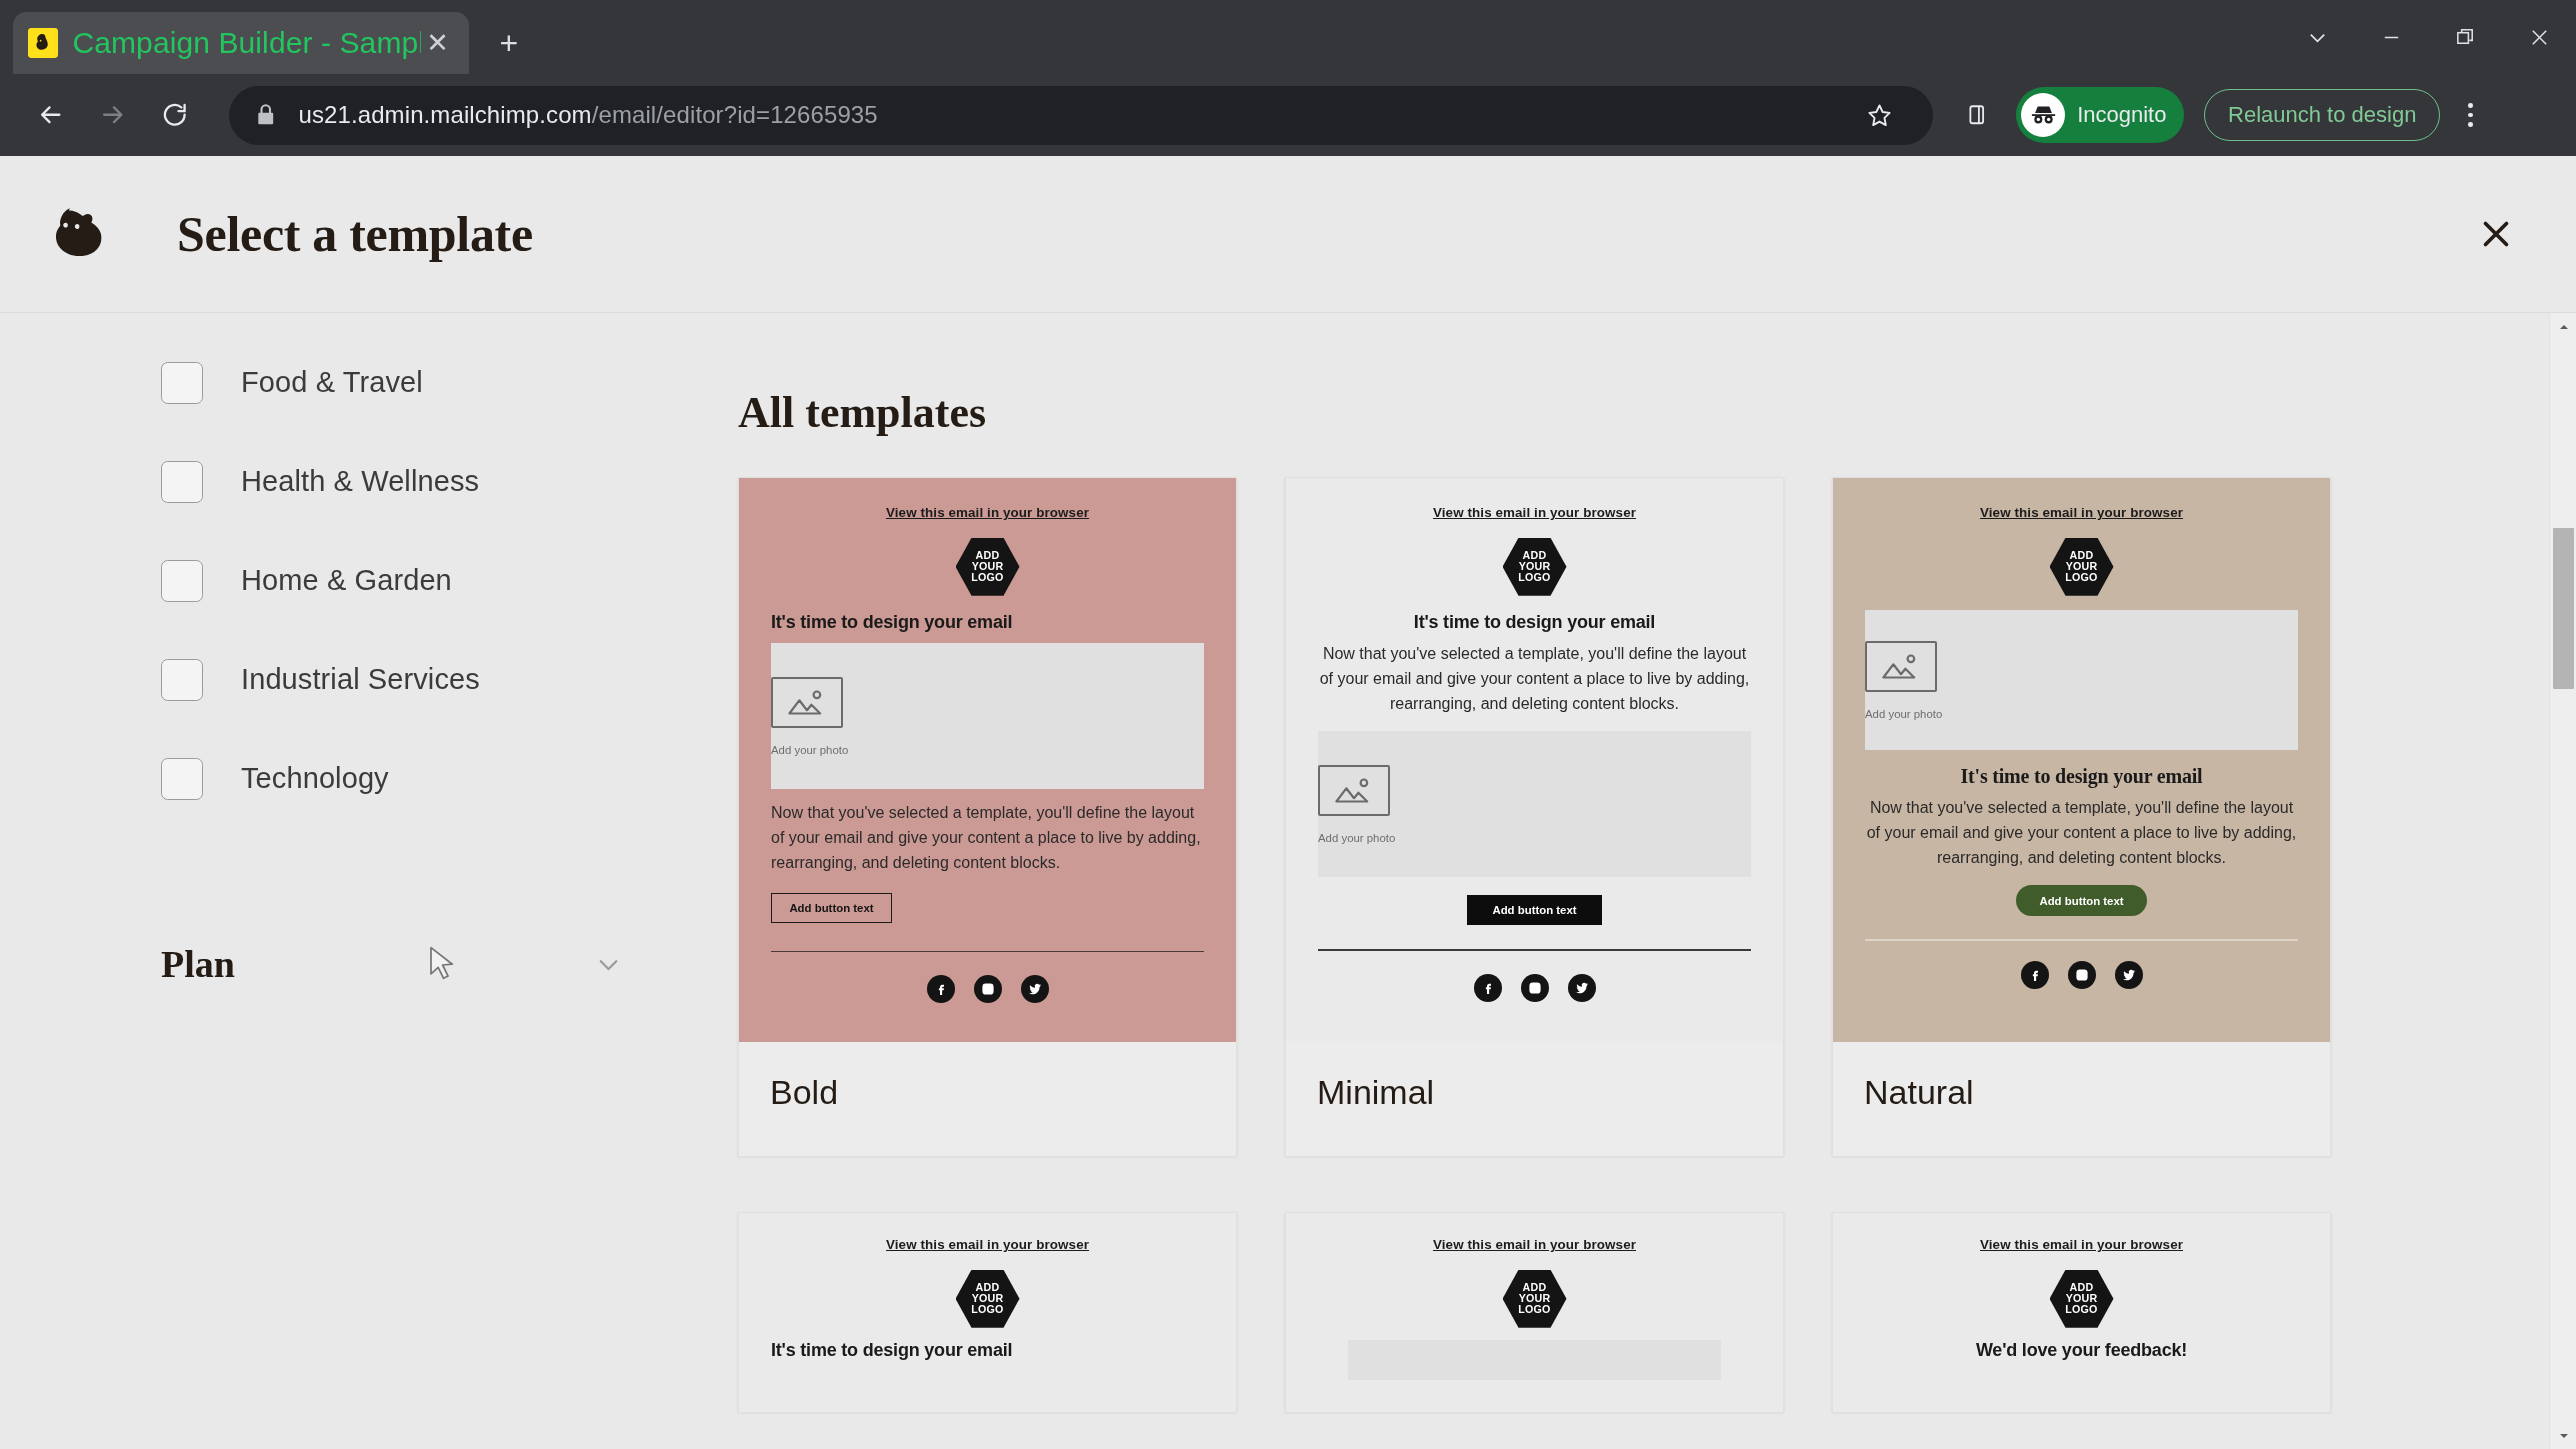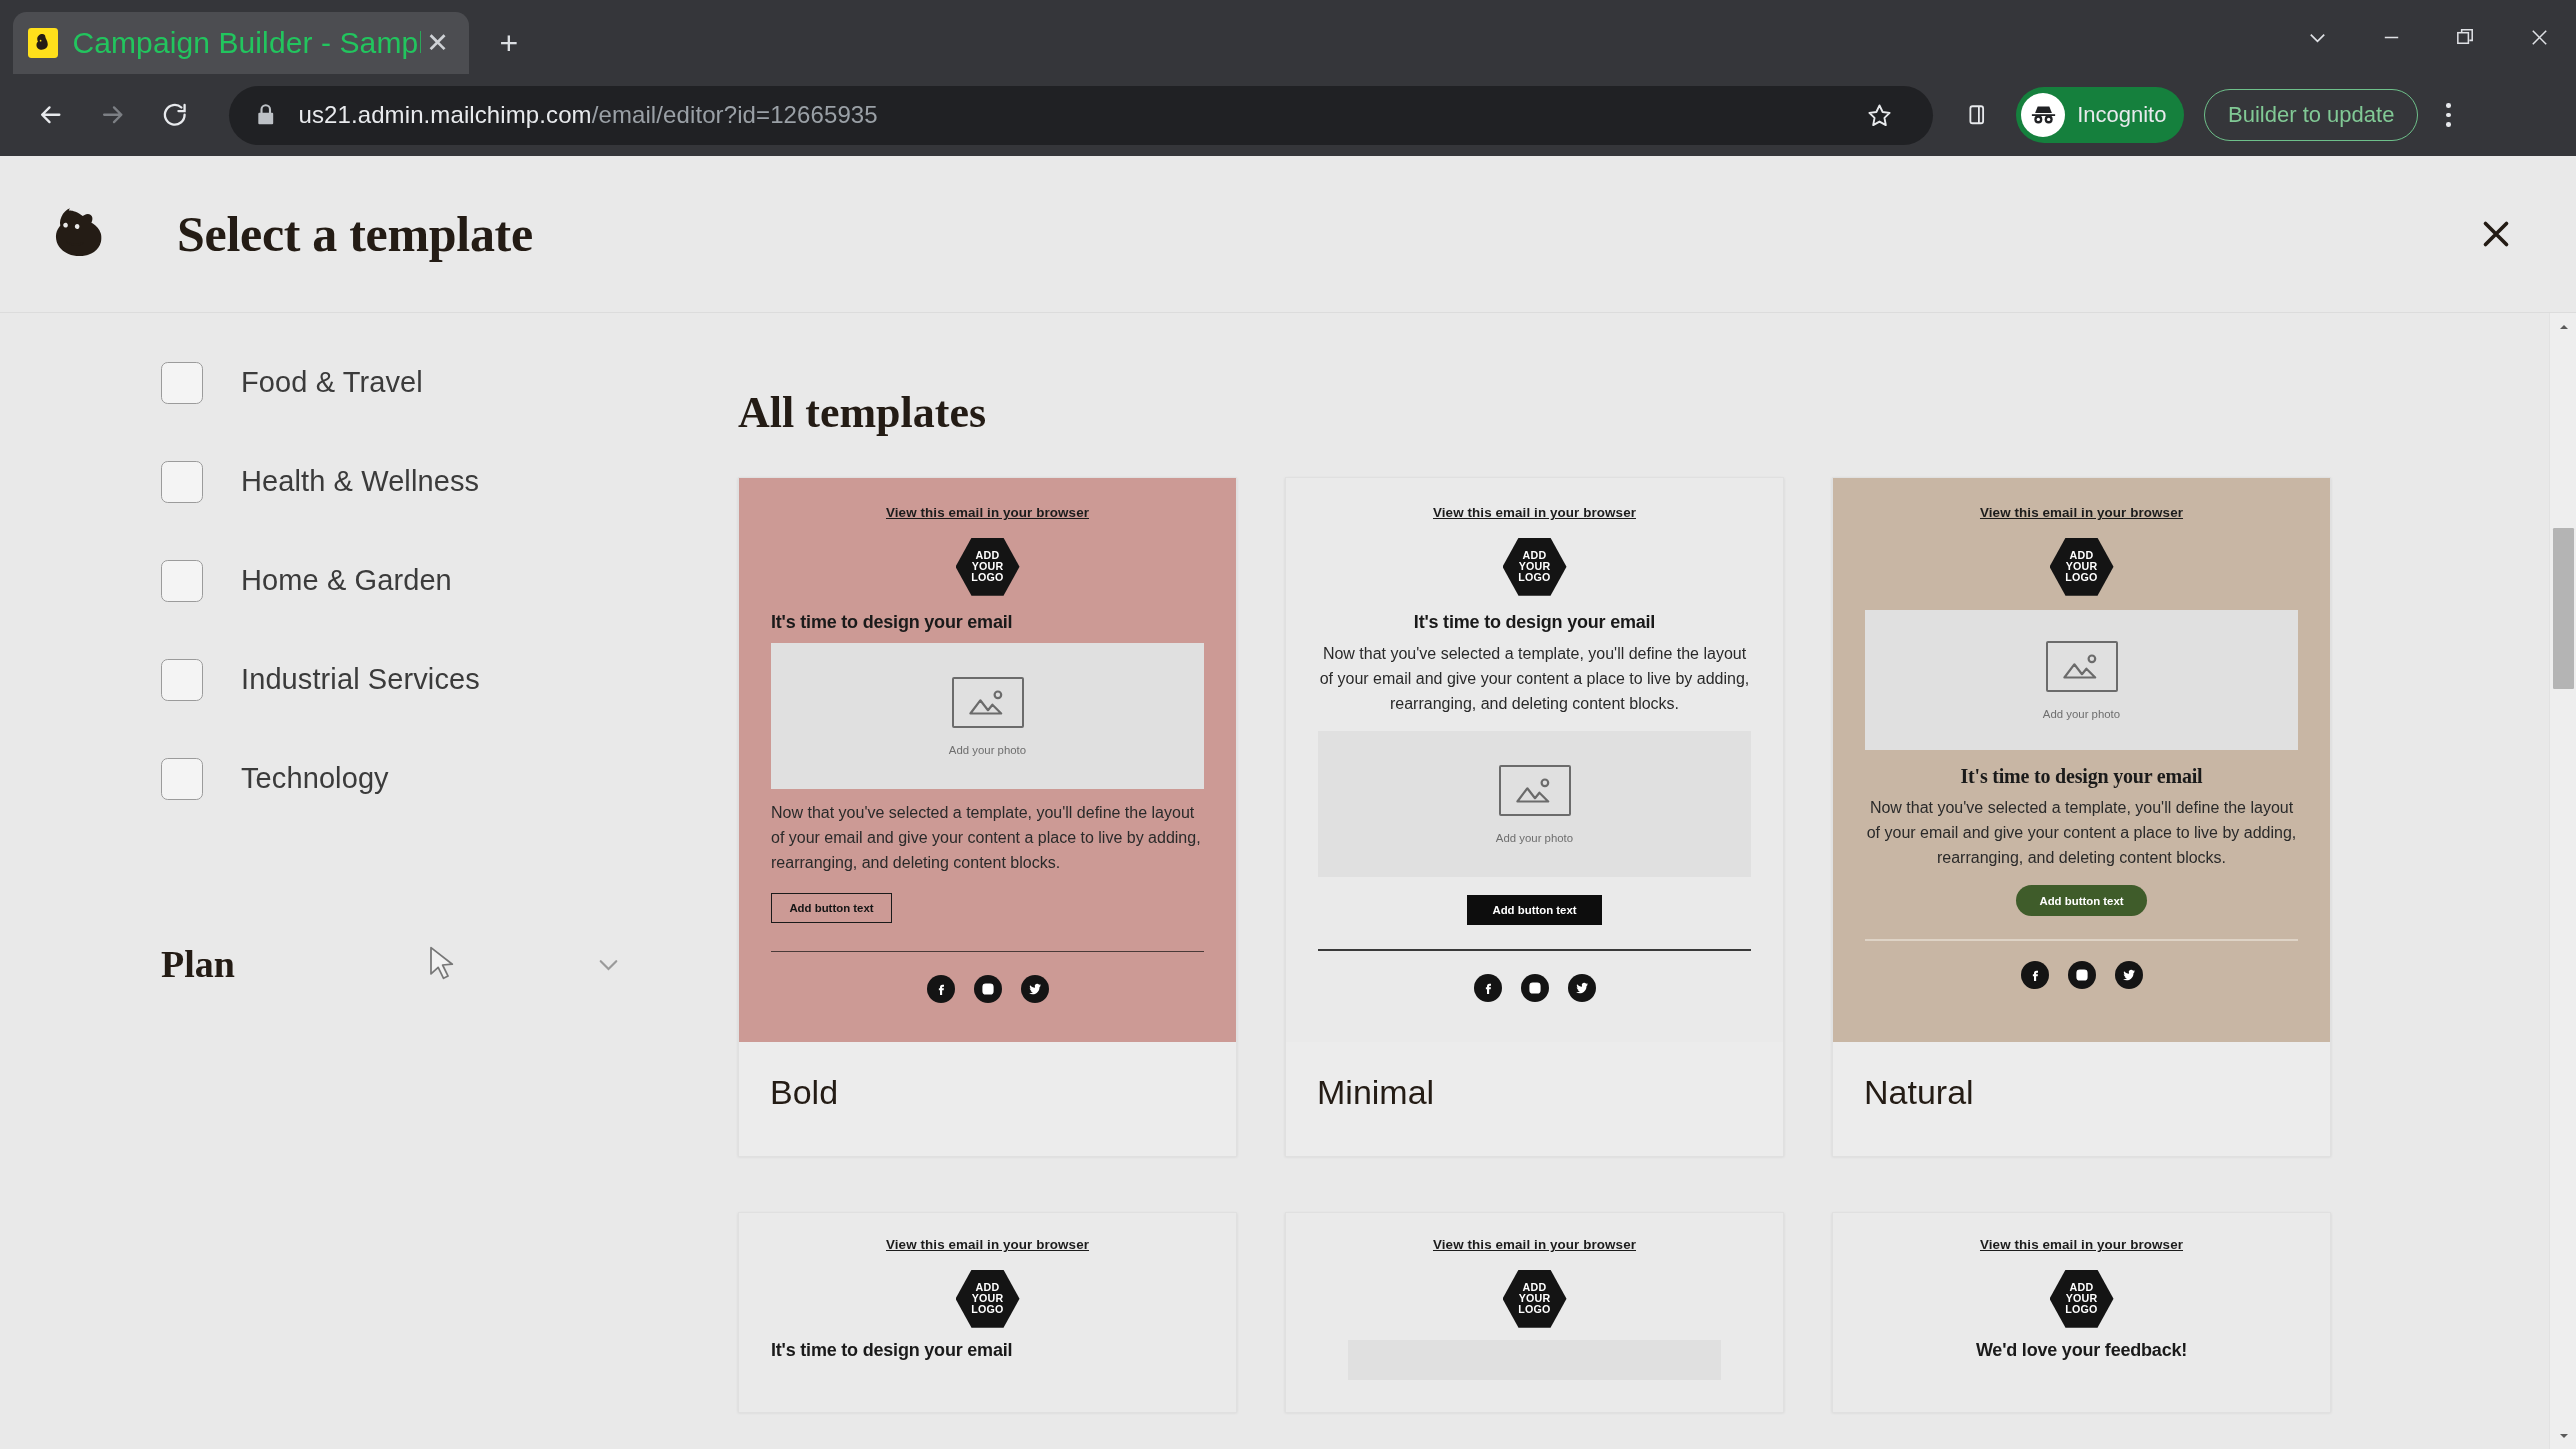--- a/index.html
+++ b/index.html
@@ -161,21 +161,21 @@
   }
   .hexlogo span {
     color: #fff; font-size: 10.7px; font-weight: 800; line-height: 1.05; letter-spacing: 0.2px;
   }
   .e-head {
     font-size: 18px; font-weight: 800; color: #1a1a1a; letter-spacing: -0.2px;
   }
   .e-head.serif { font-family: "Liberation Serif", serif; font-weight: 700; font-size: 20px; }
   .e-body { font-size: 16px; color: #2a2a2a; line-height: 1.55; }
   .photo-box {
-    background: #e0e0e0; display: flex; flex-direction: column; align-items: center; justify-content: center;
+    background: #e0e0e0; display: flex; flex-direction: column; align-items: flex-start; justify-content: center;
     width: 100%;
   }
   .photo-icon {
     width: 72px; height: 51px; border: 2px solid #6b6b6b; border-radius: 2px;
     display: flex; align-items: center; justify-content: center;
   }
   .photo-icon svg { width: 44px; height: 31px; }
   .photo-cap { font-size: 11.4px; color: #6e6e6e; margin-top: 16px; }
   .btn-outline {
     border: 1.3px solid #1a1a1a; padding: 8px 17.4px; font-size: 11.4px; color: #141414; font-weight: 600;
@@ -314,21 +314,21 @@
               <path d="M7.5 5h9l2 5h-13z"></path>
               <circle cx="8" cy="15" r="3.1"></circle>
                 <circle cx="16" cy="15" r="3.1"></circle>
               <path d="M3 11h18v1.4H3z"></path>
               <circle cx="8" cy="15" r="1.3" fill="#fff"></circle>
                 <circle cx="16" cy="15" r="1.3" fill="#fff"></circle>
             </svg>
           </div>
           <div class="incog-label">Incognito</div>
         </div>
-        <div class="relaunch">Builder to update</div>
+        <div class="relaunch">Relaunch to design</div>
         <div class="menu-dots">
           <i></i>
             <i></i>
             <i></i>
         </div>
       </div>
     </div>
   </div>
 
   <div class="page">

